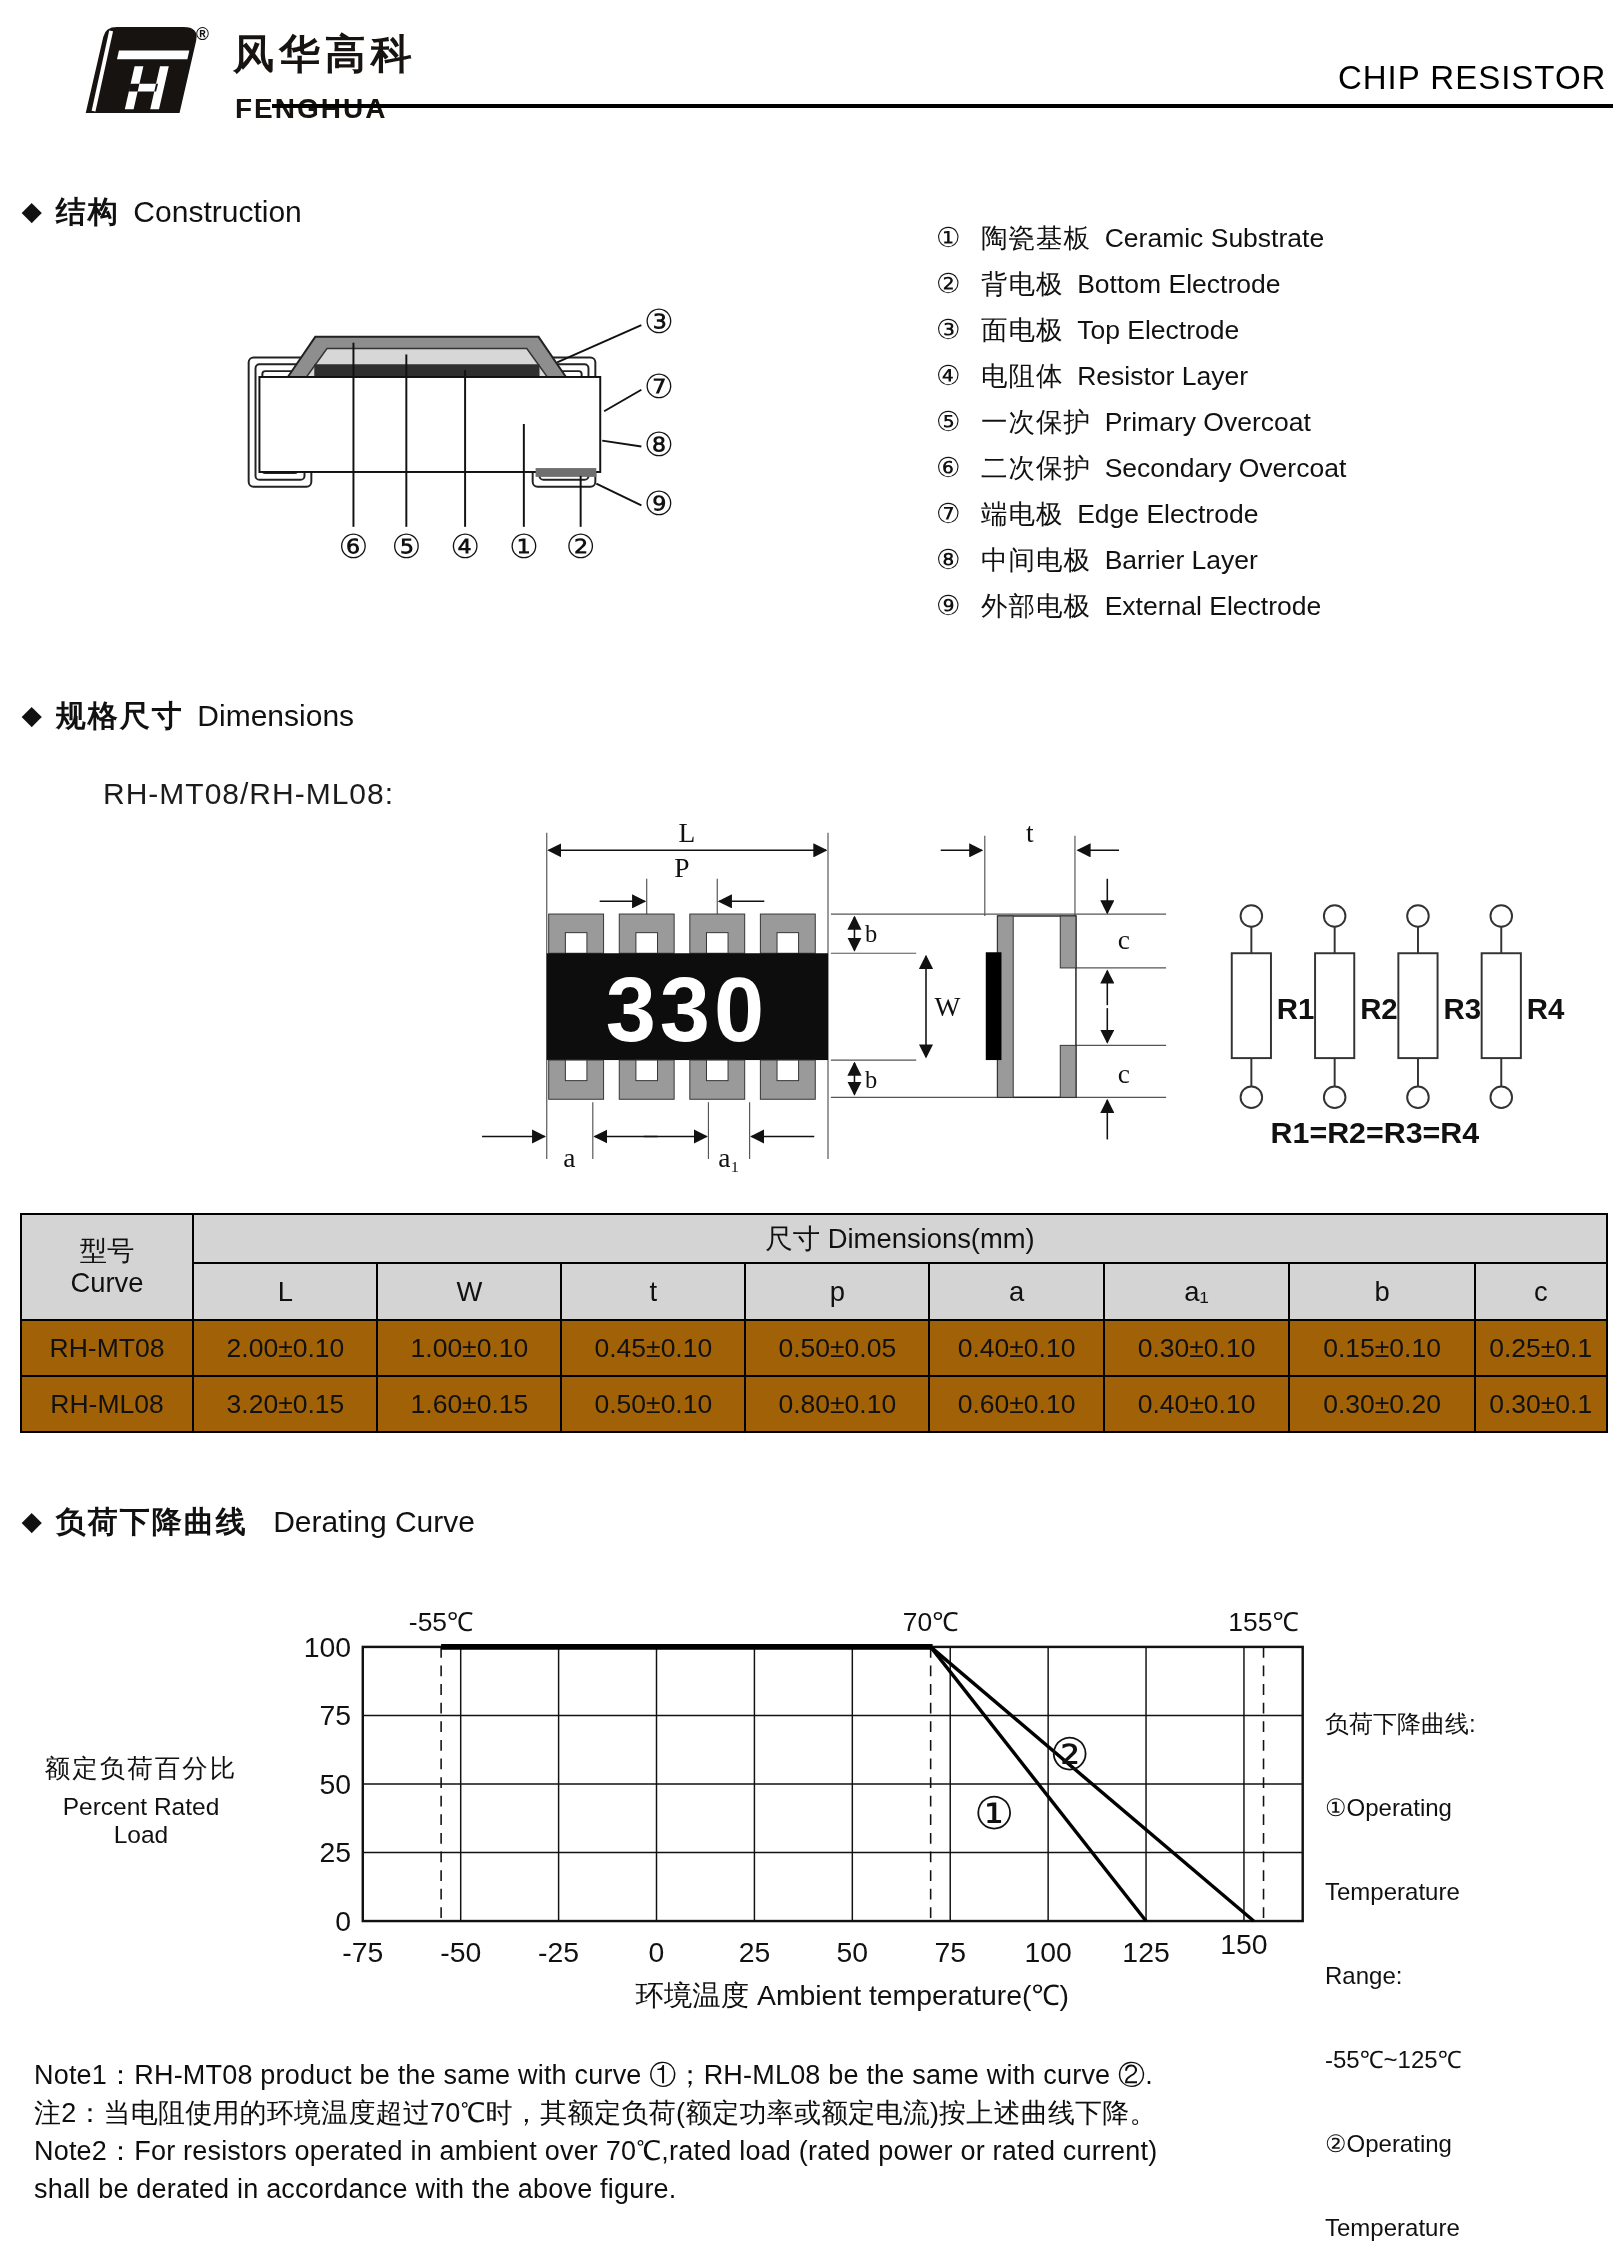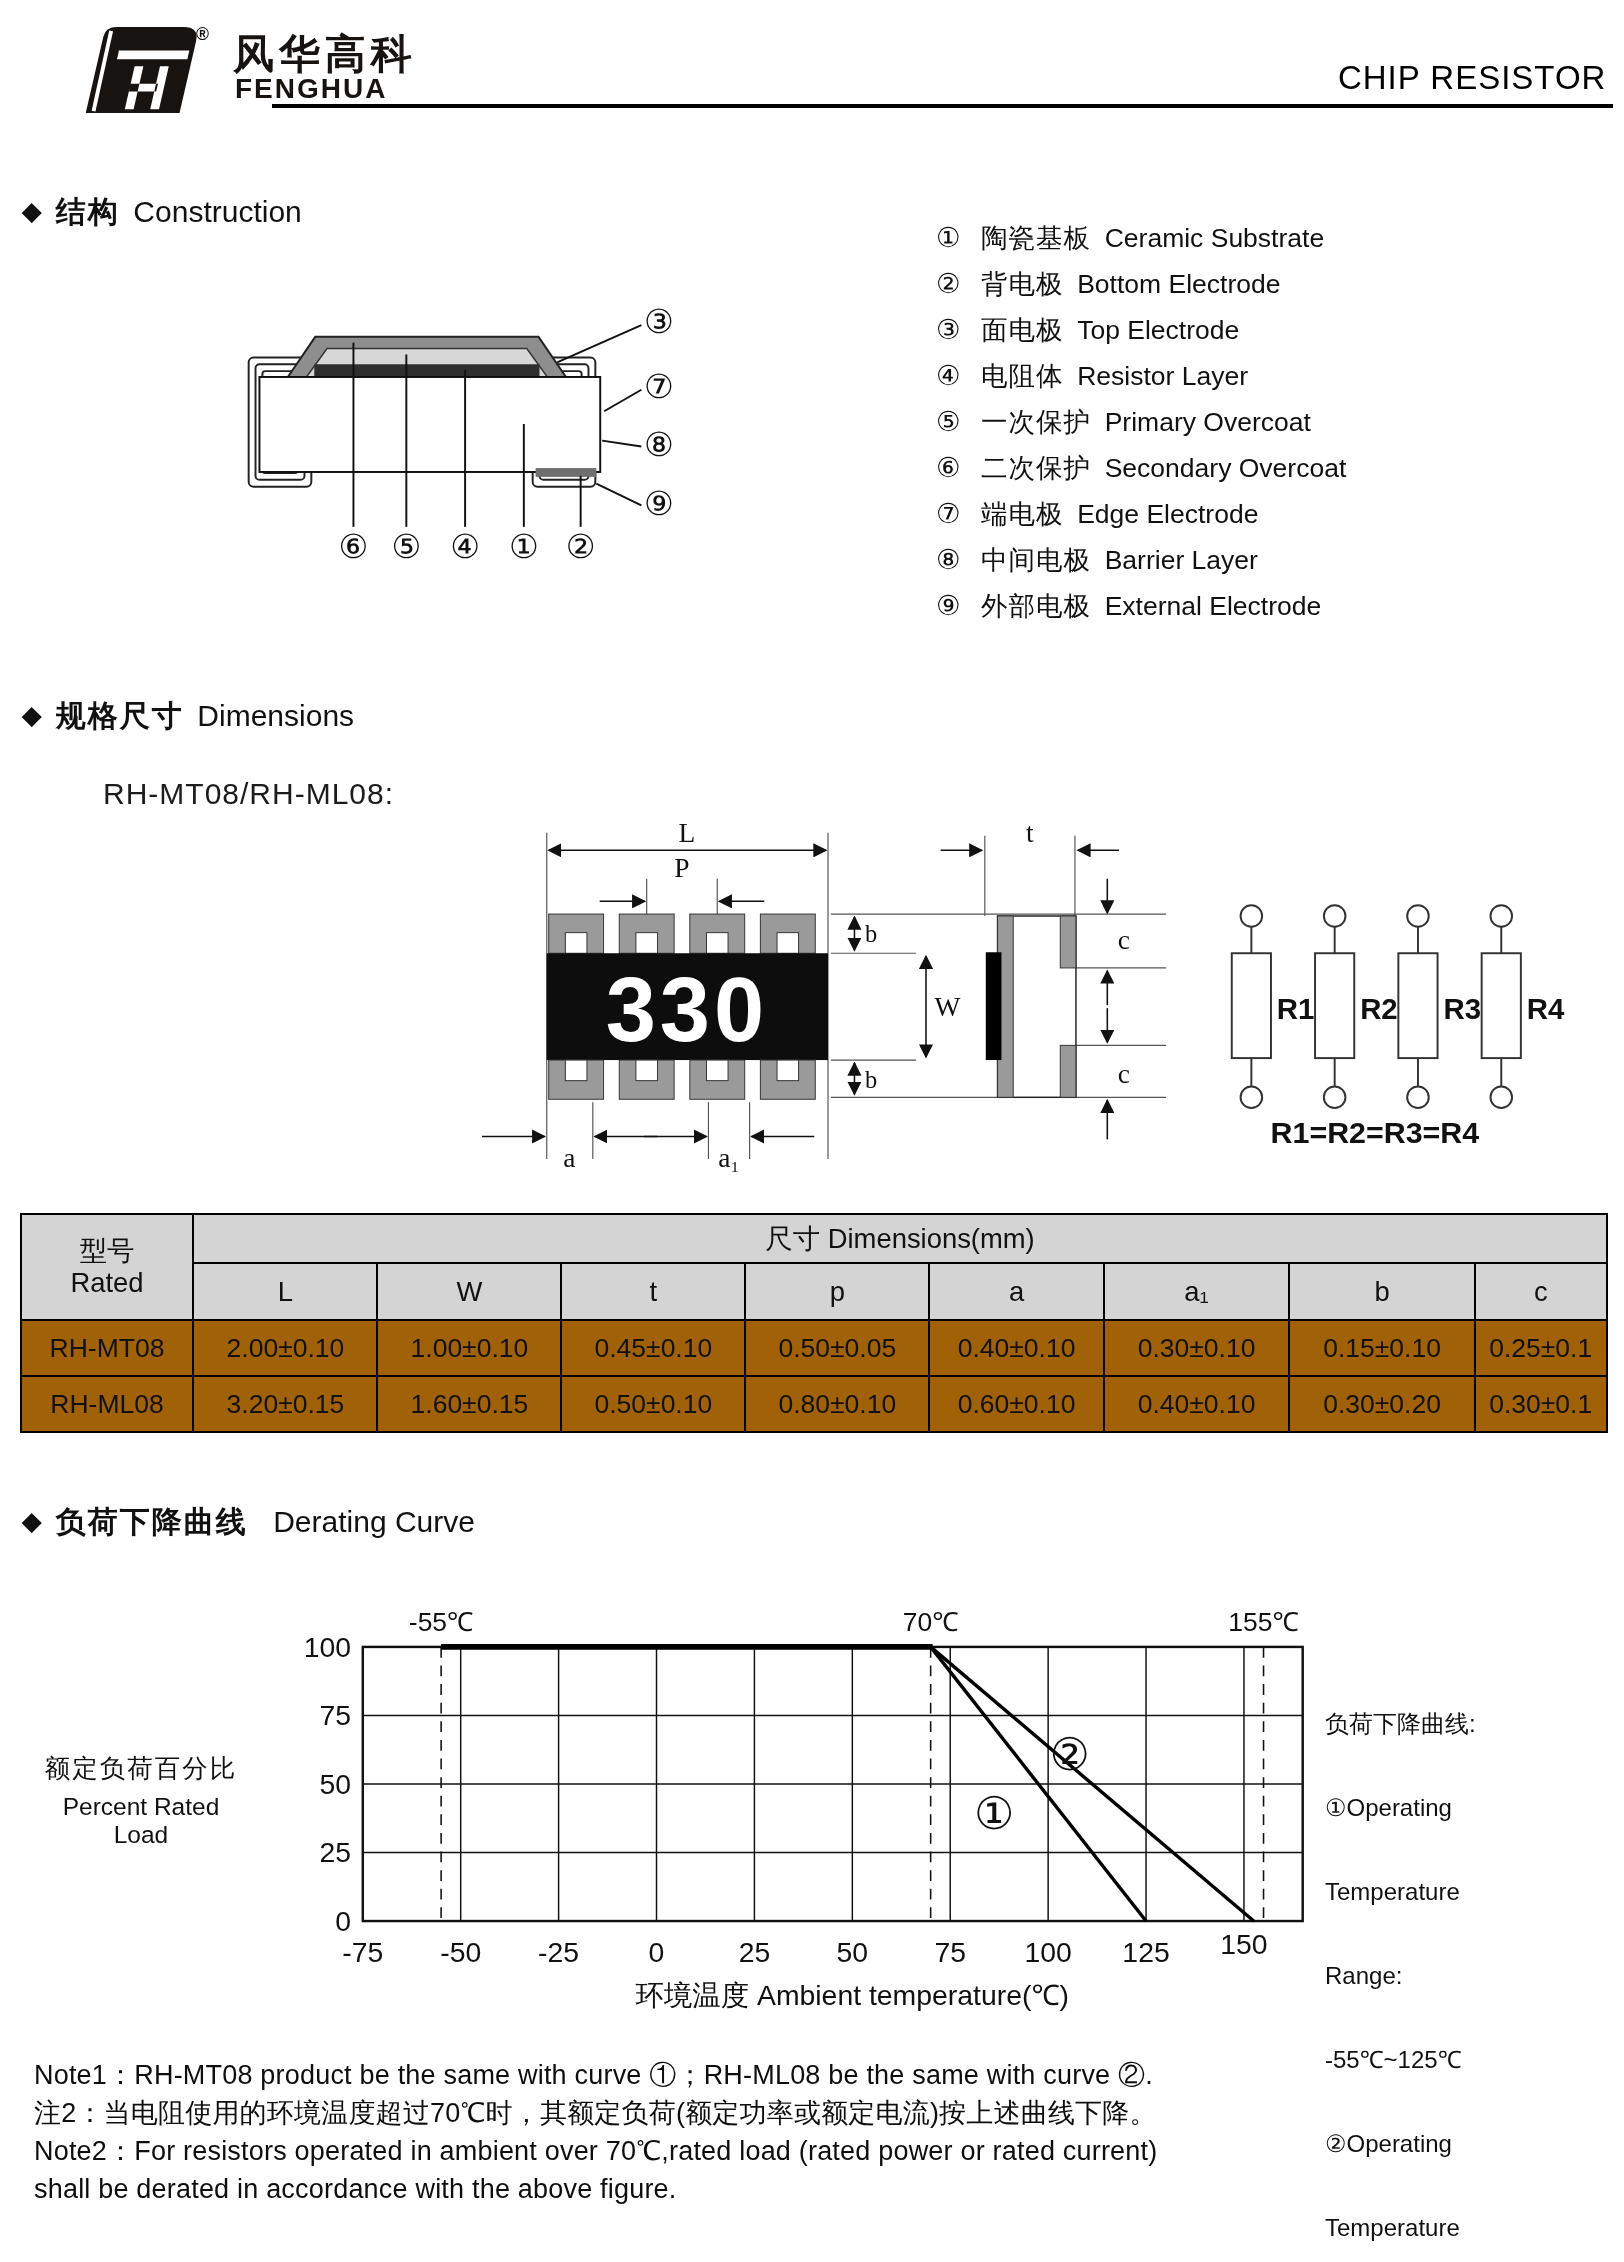--- a/index.html
+++ b/index.html
@@ -1,21 +1,21 @@
 <!DOCTYPE html>
 <html><head>
 <meta charset="utf-8">
 <style>
   html,body{margin:0;padding:0;background:#fff;}
   #page{position:relative;width:1624px;height:2262px;background:#fff;overflow:hidden;
         font-family:"Liberation Sans",sans-serif;color:#111;}
   .abs{position:absolute;}
   
   .brand-cn{font-size:41px;font-weight:700;letter-spacing:4.9px;color:#171310;}
-  .brand-en{font-size:28px;font-weight:700;letter-spacing:2px;color:#171310;}
+  .brand-en{font-size:28px;font-weight:700;letter-spacing:2px;color:#171310;margin-top:20px;}
   .reg{font-size:17.6px;font-weight:700;}
   .doc-title{font-size:33px;letter-spacing:1px;color:#000;}
   .header-rule{background:#000;height:3.9px;}
   
   .sec-heading{display:flex;align-items:baseline;font-size:30px;white-space:nowrap;}
   .sec-heading .marker{font-size:26.5px;margin-right:13.7px;transform:translateY(-2px);}
   .sec-heading .h-cn{font-weight:700;letter-spacing:2px;}
   .sec-heading .h-en{font-weight:400;margin-left:13.7px;}
   .sec-heading .h-en.wide{margin-left:25.5px;}
   
@@ -302,21 +302,21 @@
       <col style="width:11.6%">
         <col style="width:11.0%">
         <col style="width:11.7%">
         <col style="width:11.7%">
         <col style="width:8.3%">
     </colgroup>
     <tbody>
         <tr class="hr1">
       <th rowspan="2" class="type-hdr">
         <div>型号</div>
-        <div>Rated</div>
+        <div>Curve</div>
       </th>
       <th colspan="8">尺寸 Dimensions(mm)</th>
     </tr>
     <tr class="hr2">
       <th>L</th>
       <th>W</th>
       <th>t</th>
       <th>p</th>
       <th>a</th>
       <th>a₁</th>

